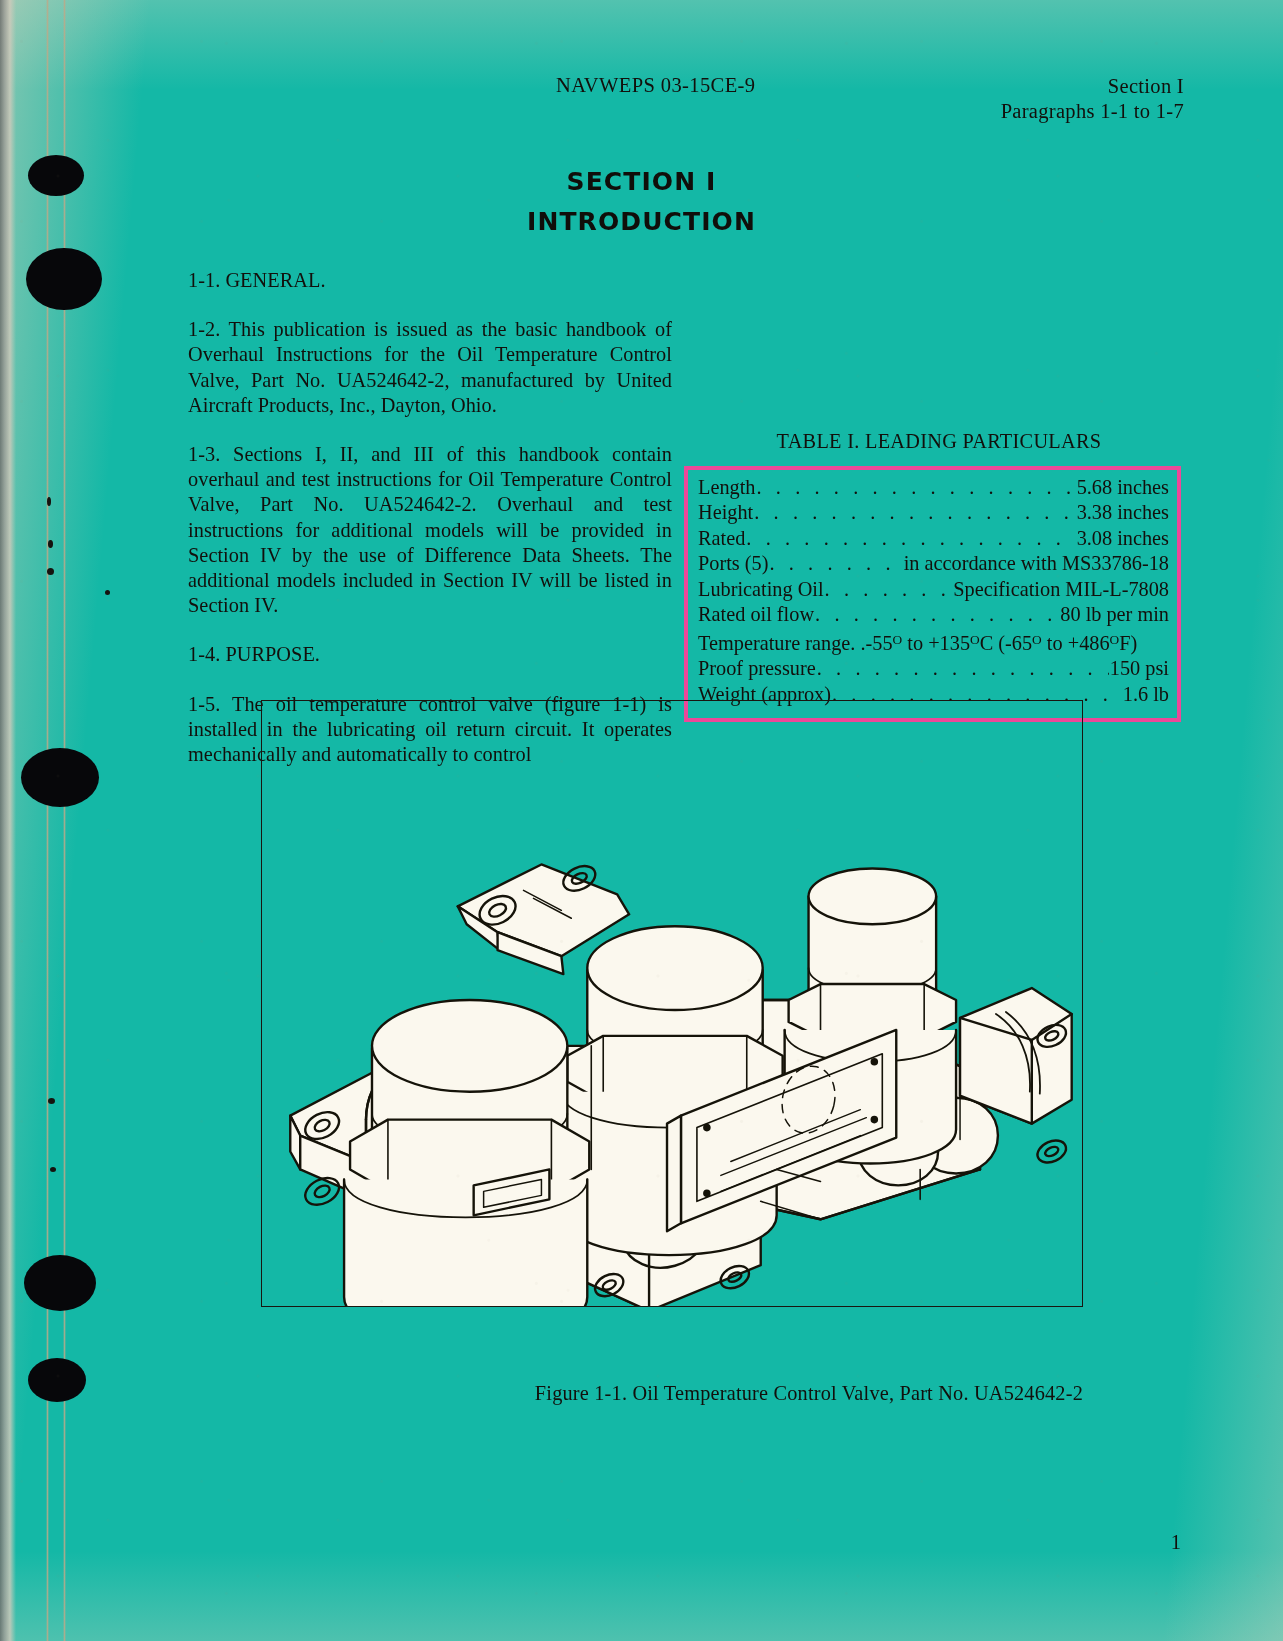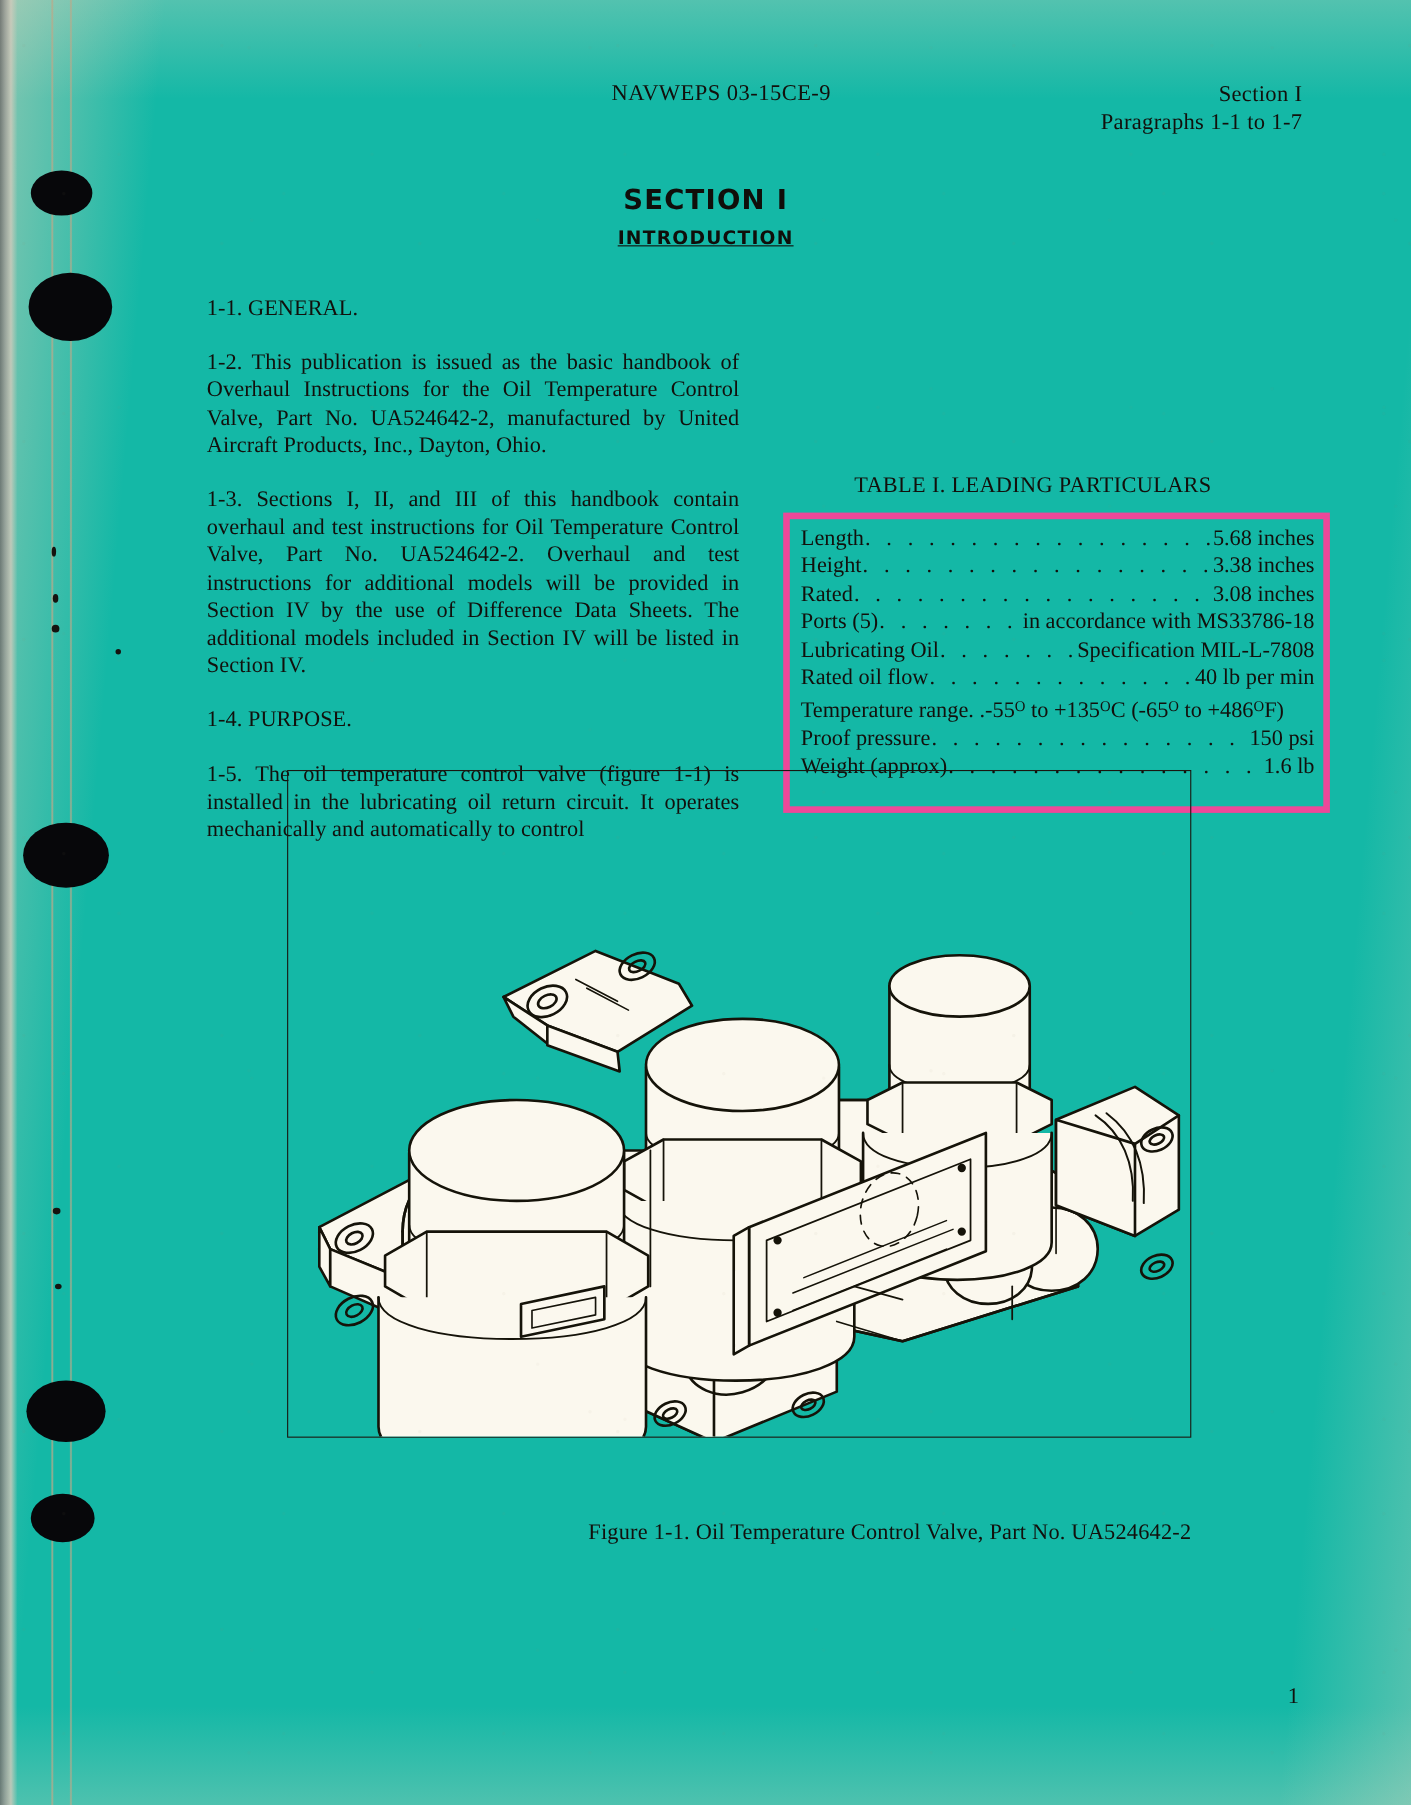--- a/index.html
+++ b/index.html
@@ -86,21 +86,21 @@
   .section-title, .section-subtitle {
     position: absolute;
     width: 100%;
     text-align: center;
     font-family: "DejaVu Sans", sans-serif;
     font-weight: 700;
     color: #100e0a;
     letter-spacing: 1.1px;
   }
   .section-title { top: 167px; font-size: 25px; }
-  .section-subtitle { top: 207px; font-size: 17px; text-decoration: underline; }
+  .section-subtitle { top: 207px; font-size: 25px; }
 
   
   .col {
     position: absolute;
     top: 268px;
     width: 484px;
     font-size: 20.3px;
     line-height: 25.2px;
     text-align: justify;
     letter-spacing: .05px;
@@ -115,25 +115,25 @@
   .table-caption {
     position: absolute;
     left: 694px; top: 430px;
     width: 490px;
     text-align: center;
     font-size: 20.3px;
     letter-spacing: .3px;
   }
   .particulars-table {
     position: absolute;
-    left: 712px; top: 466px;
+    left: 684px; top: 466px;
     width: 497px;
-    border: 6px solid #ec4899;
+    border: 4px solid #ec4899;
     box-sizing: border-box;
-    padding: 5px 8px 23px 10px;
+    padding: 5px 8px 11px 10px;
     font-size: 20.3px;
     line-height: 25.4px;
   }
   .trow {
     display: flex;
     align-items: baseline;
     white-space: nowrap;
   }
   .trow .lbl { flex: 0 0 auto; }
   .trow .leader {
@@ -254,21 +254,21 @@
 
     <div class="trow">
       <span class="lbl">Lubricating Oil</span>
       <span class="leader">. . . . . . . . . . . . . . . . . . . . . . . . . . . . . . . . . .</span>
       <span class="val">Specification MIL-L-7808</span>
     </div>
 
     <div class="trow">
       <span class="lbl">Rated oil flow</span>
       <span class="leader">. . . . . . . . . . . . . . . . . . . . . . . . . . . . . . . . . .</span>
-      <span class="val">40 lb per min</span>
+      <span class="val">80 lb per min</span>
     </div>
 
     <div class="trow plain">
       <span>Temperature range</span><span>. .</span><span>-55</span><sup class="deg">O</sup>&nbsp;to&nbsp;<span>+135</span><sup class="deg">O</sup><span>C</span>&nbsp;(<span>-65</span><sup class="deg">O</sup>&nbsp;to&nbsp;<span>+486</span><sup class="deg">O</sup><span>F</span>)
     </div>
 
     <div class="trow">
       <span class="lbl">Proof pressure</span>
       <span class="leader">. . . . . . . . . . . . . . . . . . . . . . . . . . . . . . . . . .</span>
       <span class="val">150 psi</span>

